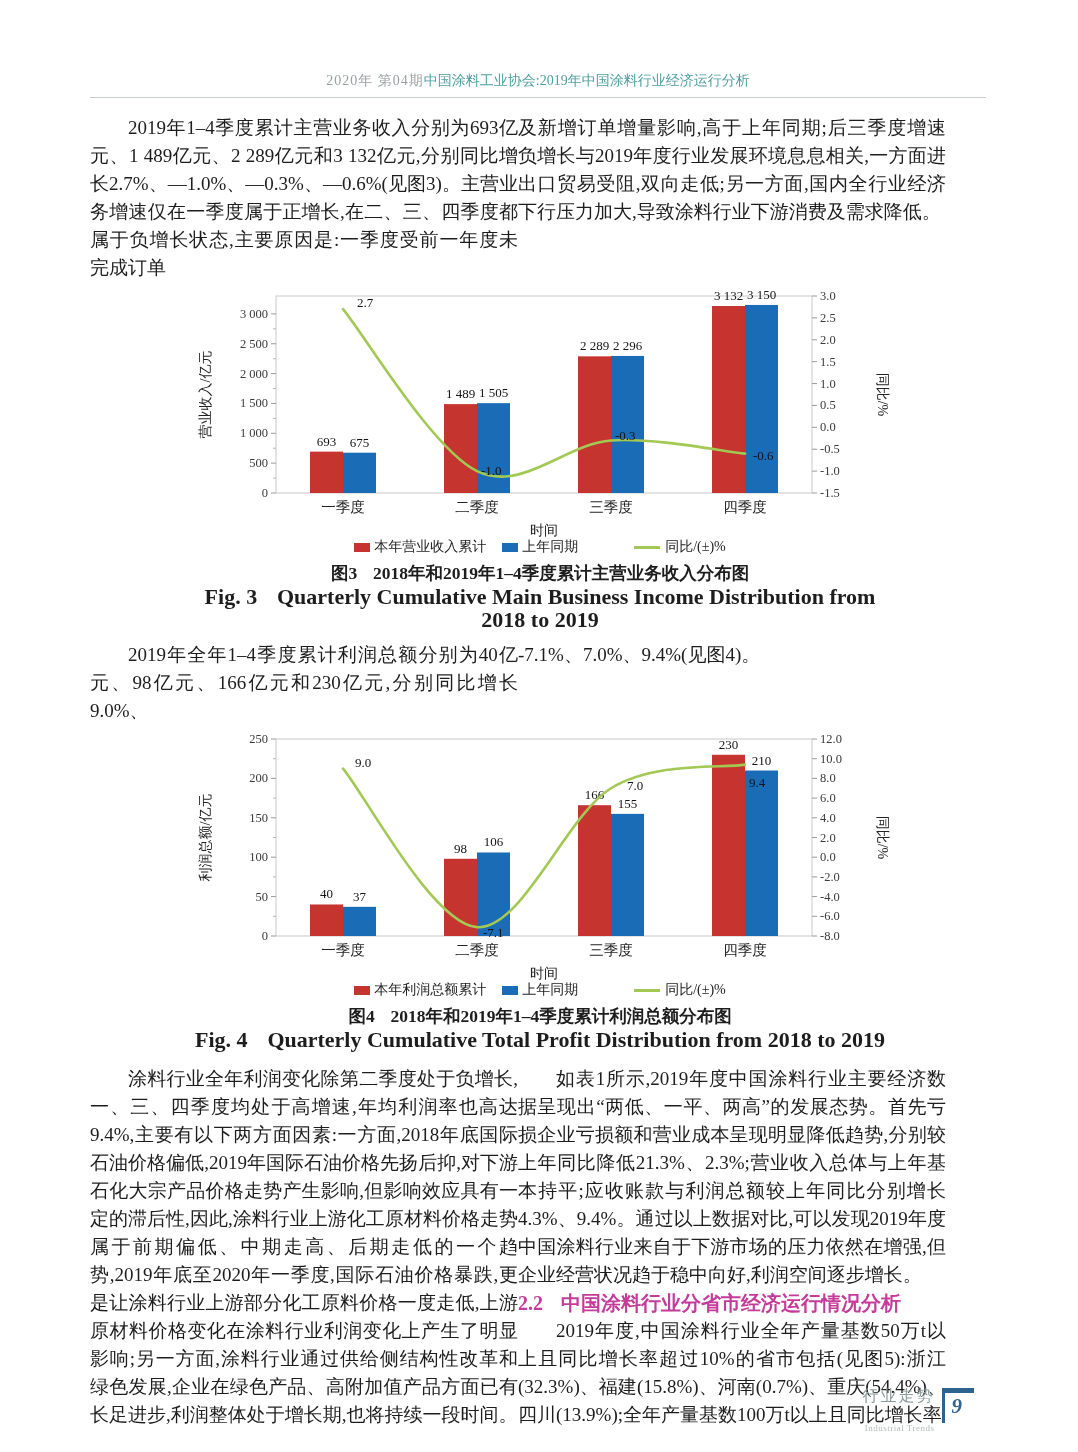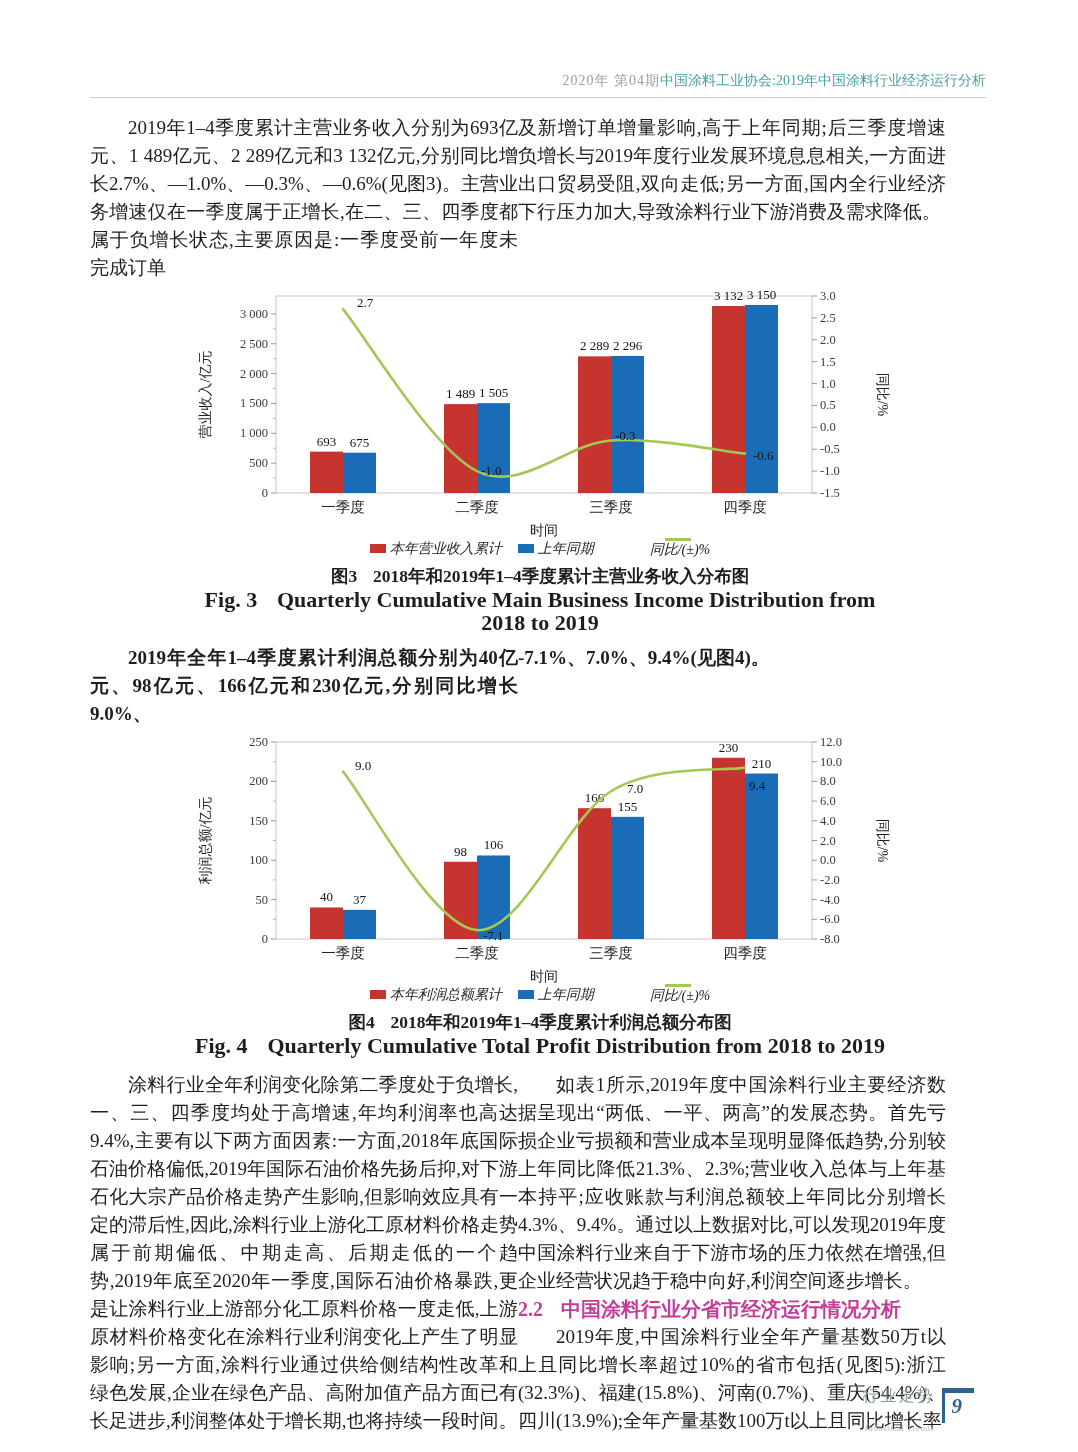--- a/index.html
+++ b/index.html
@@ -1,36 +1,36 @@
 <!DOCTYPE html>
 <html style="--header-accent: #4f9ea0; --section-accent: #c43b99; --footer-accent: #2e628f;"><head>
 <meta charset="utf-8">
 <style>
   html,body{margin:0;padding:0;background:#ffffff;}
   .page{position:relative;width:1078px;height:1452px;background:#fff;box-sizing:border-box;
         padding:72px 92px 0 90px;font-family:"Liberation Serif","DejaVu Serif",serif;color:#1d1d1d;overflow:hidden;}
-  .hdr{display:flex;justify-content:flex-end;align-items:flex-end;font-size:14px;
+  .hdr{display:flex;justify-content:center;align-items:flex-end;font-size:14px;
        padding-bottom:7px;border-bottom:1.5px solid #c6cccd;}
   .hdr-left{color:#9aa0a2;letter-spacing:1px;}
   .hdr-right{color:var(--header-accent,#4f9ea0);}
   .cols{display:flex;margin-top:16px;}
   .col{width:428px;font-size:19px;line-height:28px;text-align:justify;}
   .col p{margin:0;text-indent:2em;}
   .col p.noindent{text-indent:0;}
   .figure{width:700px;margin:6px auto 0;margin-left:100px;}
   svg text{font-family:"Liberation Serif","DejaVu Serif",serif;}
   svg .tk{font-size:12.5px;fill:#3a3a3a;}
   svg .cat{font-size:14.5px;fill:#222;}
   svg .dl{font-size:13px;fill:#141414;}
   svg .at{font-size:14px;fill:#222;}
-  .legend{display:flex;justify-content:center;align-items:center;margin-top:-4px;font-style:italic;}
+  .legend{display:flex;justify-content:center;align-items:flex-end;margin-top:-4px;}
   .lg-item{display:inline-flex;align-items:center;margin:0 8px;font-size:14px;color:#222;}
   .lg-item .sw{display:inline-block;width:16px;height:9px;margin-right:4px;}
   .lg-item .swl{display:inline-block;width:26px;height:3px;margin-right:5px;}
-  .lg-line{margin-left:48px;flex-direction:column;}
+  .lg-line{margin-left:48px;}
   .caption{text-align:center;margin-top:6px;line-height:23px;}
   .cap-cn{font-size:17.5px;font-weight:bold;}
   .cap-en{font-size:22px;font-weight:bold;}
   .capgap{margin-left:0.9em;}
   .section-heading{color:var(--section-accent,#c43b99);font-weight:bold;font-size:20px;}
   .sh-title{margin-left:0.9em;}
   .footer{position:absolute;top:1388px;right:104px;display:flex;align-items:flex-start;}
   .footer-text{text-align:right;line-height:1;}
   .footer-cn{font-size:16px;color:#8d9c9c;letter-spacing:2px;}
   .footer-en{font-size:9px;color:#b4bcbc;margin-top:20px;letter-spacing:0.5px;}
@@ -146,21 +146,21 @@
     <div class="caption">
       <div class="cap-cn">
         <span>图3</span><span class="capgap">2018年和2019年1–4季度累计主营业务收入分布图</span>
       </div>
       <div class="cap-en">
         <span>Fig. 3</span><span class="capgap">Quarterly Cumulative Main Business Income Distribution from 2018 to 2019</span>
       </div>
     </div>
   </div>
 
-  <div class="cols" style="margin-top:10px;font-weight:bold;">
+  <div class="cols" style="margin-top:10px;">
     <div class="col">
       <p>2019年全年1–4季度累计利润总额分别为40亿元、98亿元、166亿元和230亿元,分别同比增长9.0%、</p>
     </div>
     <div class="col">
       <p class="noindent">-7.1%、7.0%、9.4%(见图4)。</p>
     </div>
   </div>
 
   <div class="figure">
     <svg width="700" height="250">

